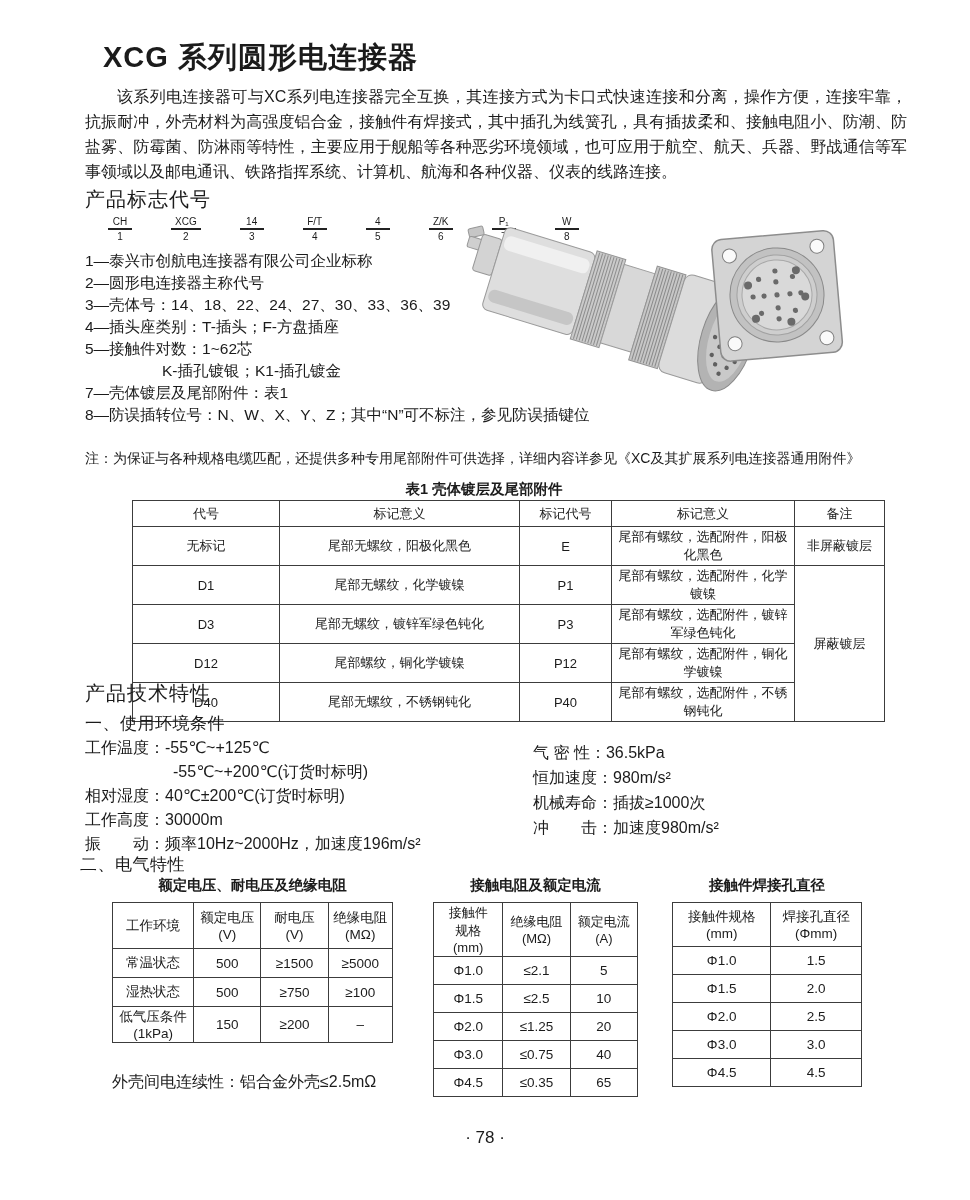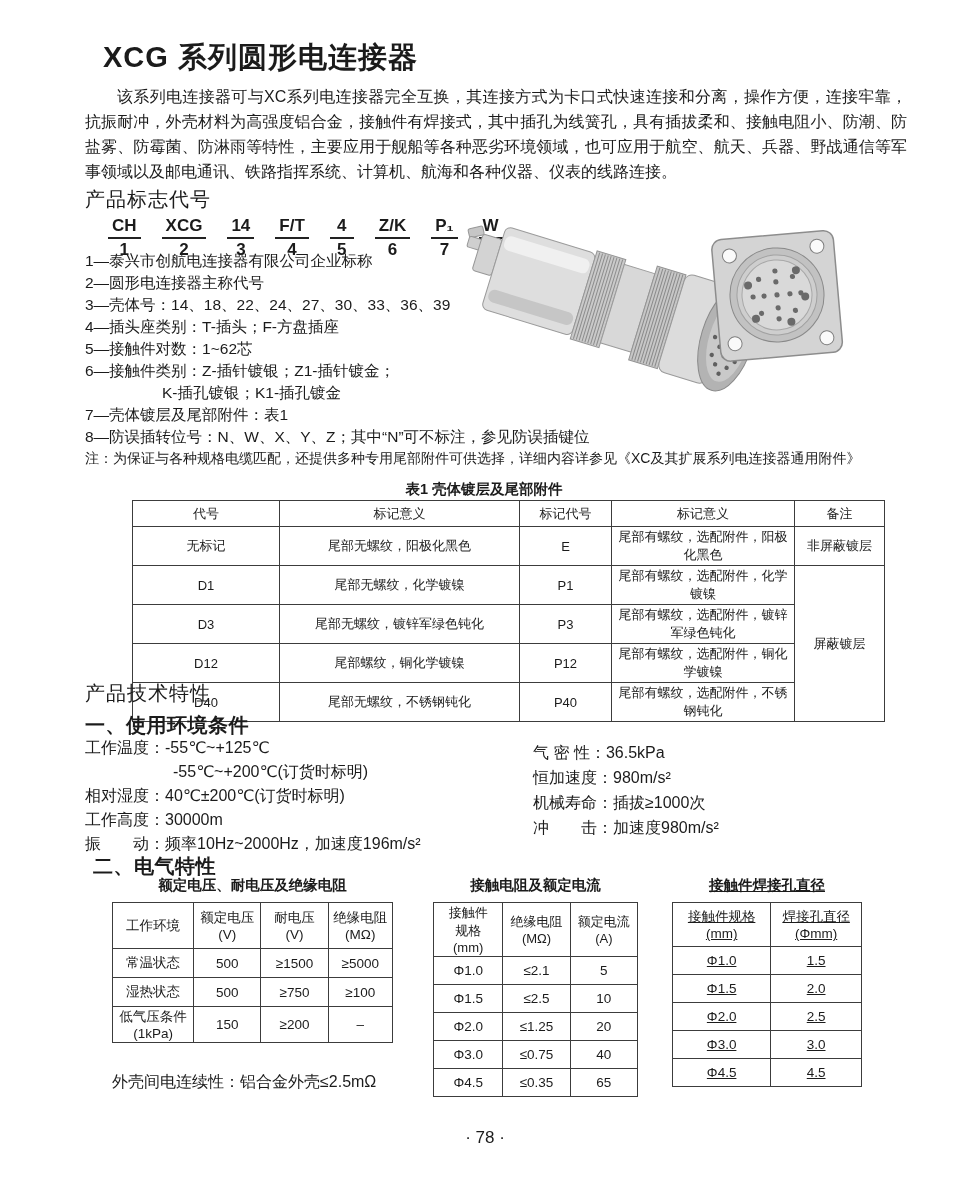--- a/index.html
+++ b/index.html
@@ -12,27 +12,27 @@
     color: #1b1b1b;
     overflow: hidden;
   }
   .abs { position: absolute; }
 
   .title { left:103px; top:38px; font-size:29px; font-weight:bold; letter-spacing:1px; }
   .intro { left:85px; top:84px; width:822px; font-size:16px; line-height:25px;
            text-align:justify; text-indent:2em; }
 
   .h-big  { font-size:20px; font-weight:normal; letter-spacing:1px; }
-  .h-mid  { font-size:20px; font-weight:bold; letter-spacing:0.5px; }
+  .h-mid  { font-size:17px; font-weight:normal; letter-spacing:0.5px; }
   .h-marking { left:85px; top:186px; }
   .h-tech    { left:85px; top:680px; }
   .h-env     { left:85px; top:712px; }
-  .h-elec    { left:93px; top:853px; }
-
-  .code-row { left:108px; top:216px; display:flex; gap:21px; font-size:17px; font-weight:700; }
+  .h-elec    { left:80px; top:853px; }
+
+  .code-row { left:108px; top:216px; display:flex; gap:39px; font-size:10px; font-weight:400; }
   .frac { text-align:center; min-width:24px; }
   .frac .top { display:block; border-bottom:2px solid #222; padding:0 4px 1px; }
   .frac .bot { display:block; padding-top:1px; }
 
   .items { left:85px; top:250px; width:620px; font-size:15.5px; line-height:22px; }
   .items .indent { padding-left:77px; }
   .note { left:85px; top:450px; width:860px; font-size:14px; }
 
   .photo { left:448px; top:203px; width:425px; height:195px; }
 
@@ -44,21 +44,21 @@
   .t1 { left:108px; top:500px; width:752px; font-size:13px;margin-left:24px; }
   .t1 th { height:26px; }
   .t1 td { height:28px; }
 
   .env-left  { left:85px;  top:736px; font-size:16px; line-height:24px; }
   .env-left .indent2 { padding-left:88px; }
   .env-right { left:533px; top:740px; font-size:16px; line-height:25px; }
 
   .wrapA { left:112px; top:876px; width:281px; }
   .wrapB { left:433px; top:876px; width:205px; }
-  .wrapC { left:672px; top:876px; width:190px;text-decoration:underline; }
+  .wrapC { left:672px; top:876px; width:190px; }
   .tbl-title { text-align:center; font-size:14.5px; font-weight:bold; margin-bottom:7px; }
   .wrapA table, .wrapB table, .wrapC table { width:100%; font-size:13.5px; }
   .wrapA th { height:46px; } .wrapA td { height:29px; }
   .wrapB th { height:52px; font-size:13px; } .wrapB td { height:28px; }
   .wrapC th { height:44px; } .wrapC td { height:28px; }
   .pre { white-space:pre-line; }
 
   .shell-line { left:112px; top:1072px; font-size:16px; }
   .page-num { left:0; top:1128px; width:970px; text-align:center; font-size:17px; }
 </style>
@@ -107,21 +107,20 @@
         <span class="bot">8</span>
       </div>
   </div>
 
   <div class="abs items">
     <div>1—泰兴市创航电连接器有限公司企业标称</div>
     <div>2—圆形电连接器主称代号</div>
     <div>3—壳体号：14、18、22、24、27、30、33、36、39</div>
     <div>4—插头座类别：T-插头；F-方盘插座</div>
     <div>5—接触件对数：1~62芯</div>
-    <div>6—接触件类别：Z-插针镀银；Z1-插针镀金；</div>
     <div class="indent">K-插孔镀银；K1-插孔镀金</div>
     <div>7—壳体镀层及尾部附件：表1</div>
     <div>8—防误插转位号：N、W、X、Y、Z；其中“N”可不标注，参见防误插键位</div>
   </div>
 
   <div class="abs note">注：为保证与各种规格电缆匹配，还提供多种专用尾部附件可供选择，详细内容详参见《XC及其扩展系列电连接器通用附件》</div>
 
   <svg class="abs photo" viewBox="0 0 425 195" aria-hidden="true">
 
     <g transform="translate(28,16) rotate(17 0 45)">

